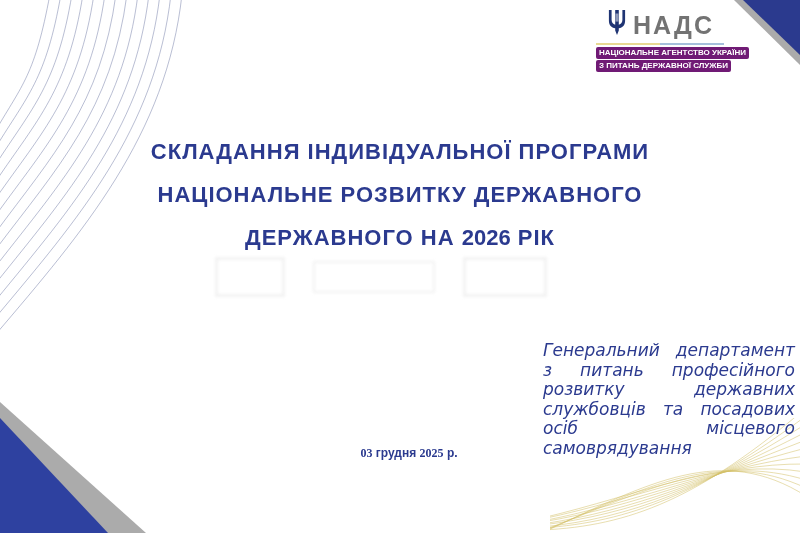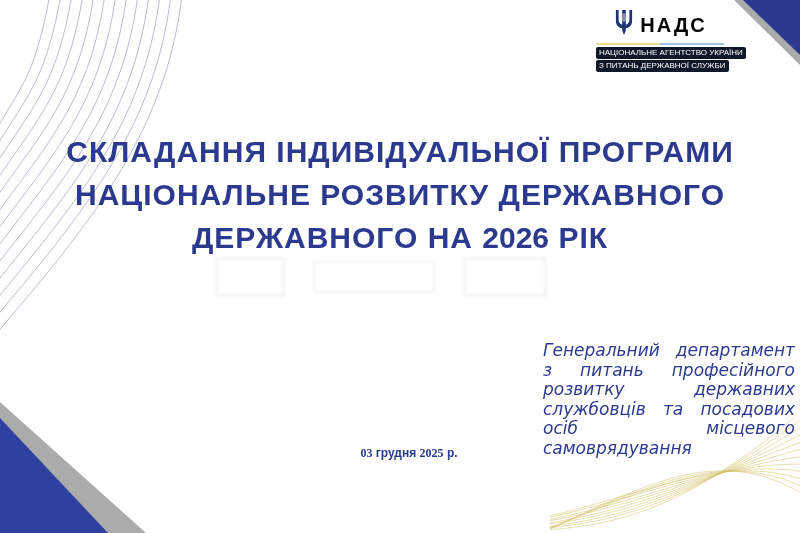--- a/index.html
+++ b/index.html
@@ -15,29 +15,29 @@
   .bl-gray{position:absolute;left:0;bottom:0;width:146px;height:131px;background:#ababab;
     clip-path:polygon(0 0,100% 100%,0 100%);}
   .bl-blue{position:absolute;left:0;bottom:0;width:108px;height:115px;background:#2e41a0;
     clip-path:polygon(0 0,100% 100%,0 100%);}
   
   .curves-tl{position:absolute;top:0;left:0;width:300px;height:340px;}
   .curves-br{position:absolute;bottom:0;right:0;width:250px;height:115px;}
   
   .logo{position:absolute;top:9px;left:596px;width:128px;text-align:center;}
   .logo-row{display:flex;align-items:center;justify-content:center;gap:5px;}
-  .logo-acronym{font-size:20px;font-weight:bold;color:#000000;letter-spacing:2px;line-height:28px;}
+  .logo-acronym{font-size:25px;font-weight:bold;color:#737373;letter-spacing:2px;line-height:28px;}
   .logo-divider{display:flex;height:2px;margin:3px 0 2px 0;}
   .logo-divider .seg-y{flex:1;background:#e9d993;}
   .logo-divider .seg-b{flex:1;background:#a6c0dc;}
-  .logo-pill{background:#0f172a;color:#ffffff;font-size:8px;line-height:10px;
-    border-radius:2px;padding:1px 3px;white-space:nowrap;margin:0 auto 1px auto;width:fit-content;}
+  .logo-pill{background:#701a75;color:#ffffff;font-size:8px;line-height:10px;
+    border-radius:2px;padding:1px 3px;white-space:nowrap;margin:0 auto 1px auto;width:fit-content;font-weight:bold;}
   
   .title{position:absolute;top:130px;left:30px;right:30px;text-align:center;
-    color:#2b3a8f;font-weight:bold;font-size:30px;line-height:43px;letter-spacing:1px;}
+    color:#2b3a8f;font-weight:bold;font-size:22px;line-height:43px;letter-spacing:1px;}
   .title .serif-num{font-family:Liberation Sans, sans-serif;letter-spacing:0;}
   
   .ghost{position:absolute;left:215px;top:252px;width:350px;height:50px;
     opacity:0.28;filter:blur(1.6px);display:flex;gap:28px;align-items:center;}
   .ghost div{border:3px solid #d2d2d2;height:34px;}
   .ghost .g1{width:64px;}
   .ghost .g2{width:118px;border-width:2px;height:28px;}
   .ghost .g3{width:78px;}
   
   .dept{position:absolute;left:543px;top:341px;width:252px;

